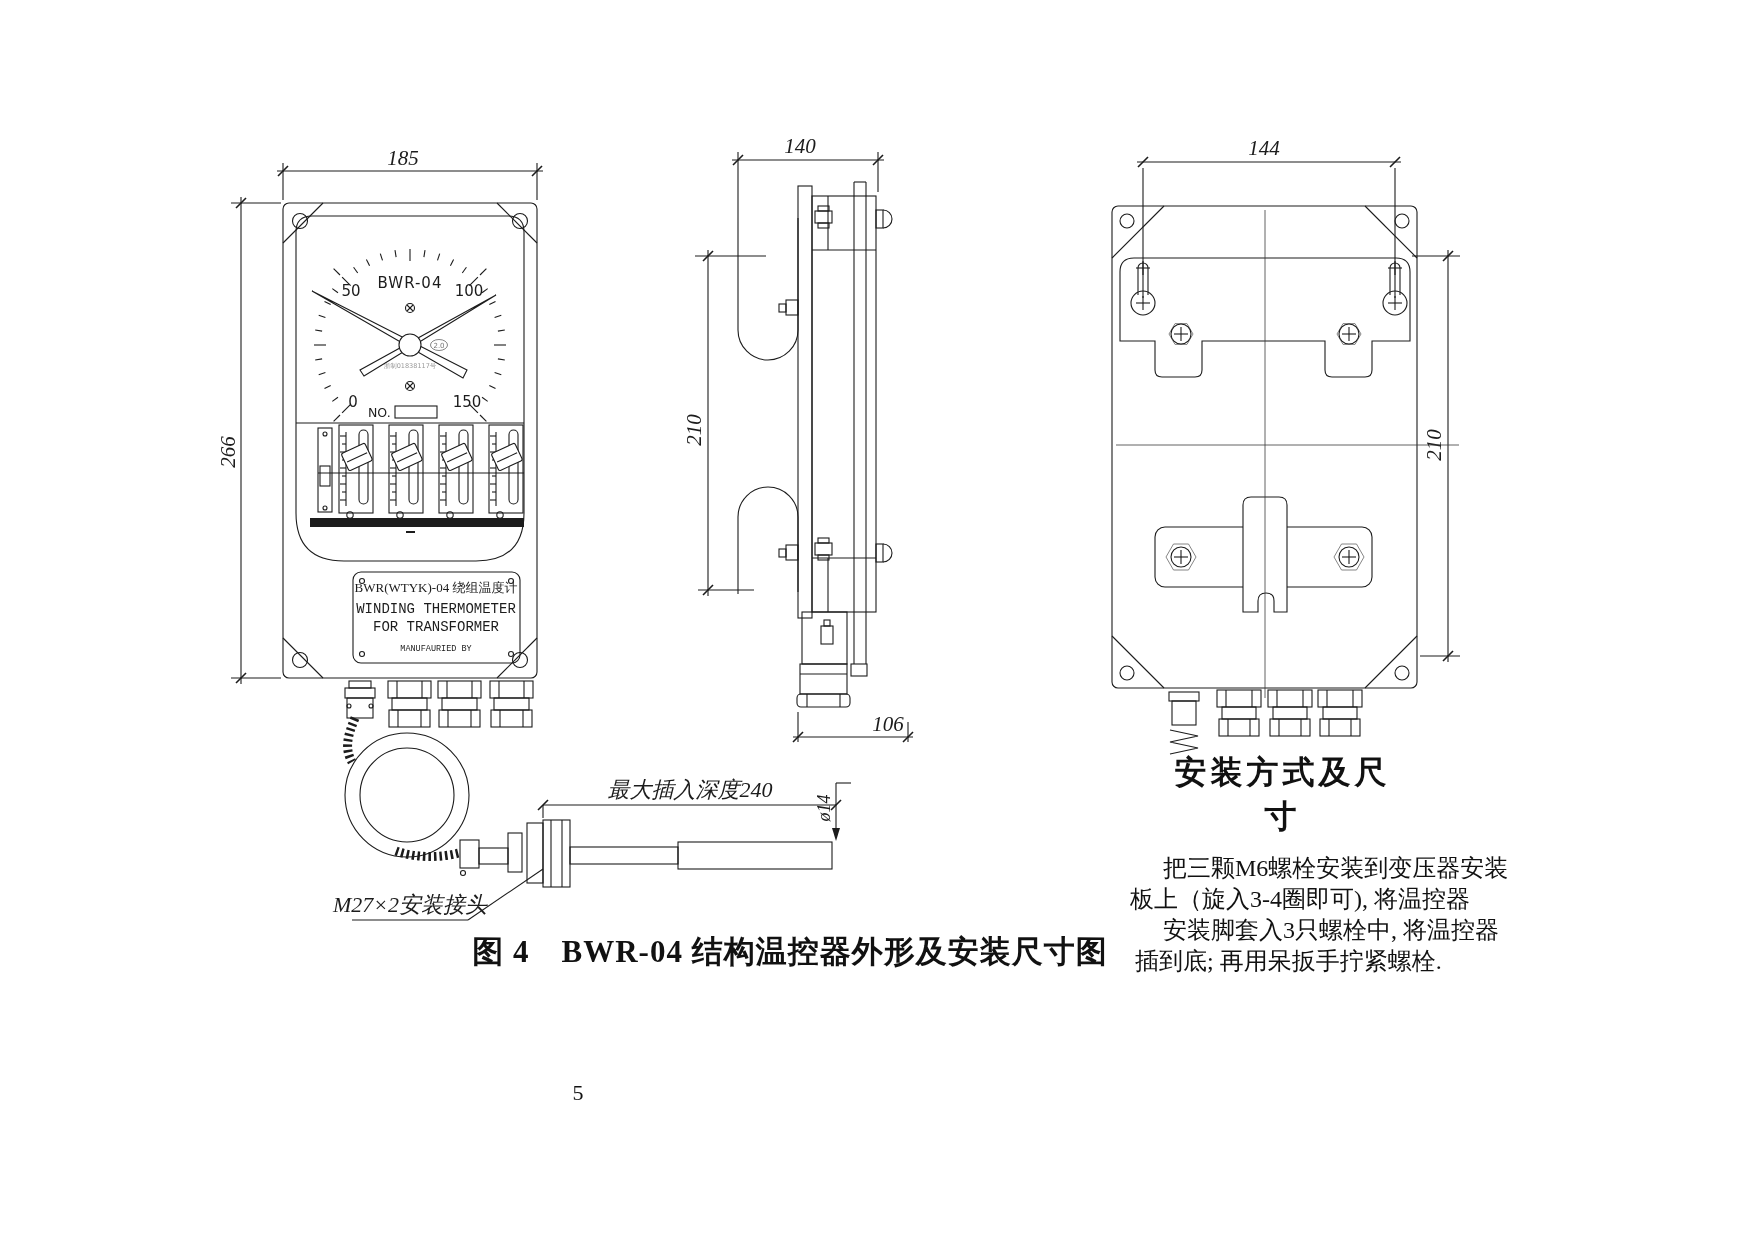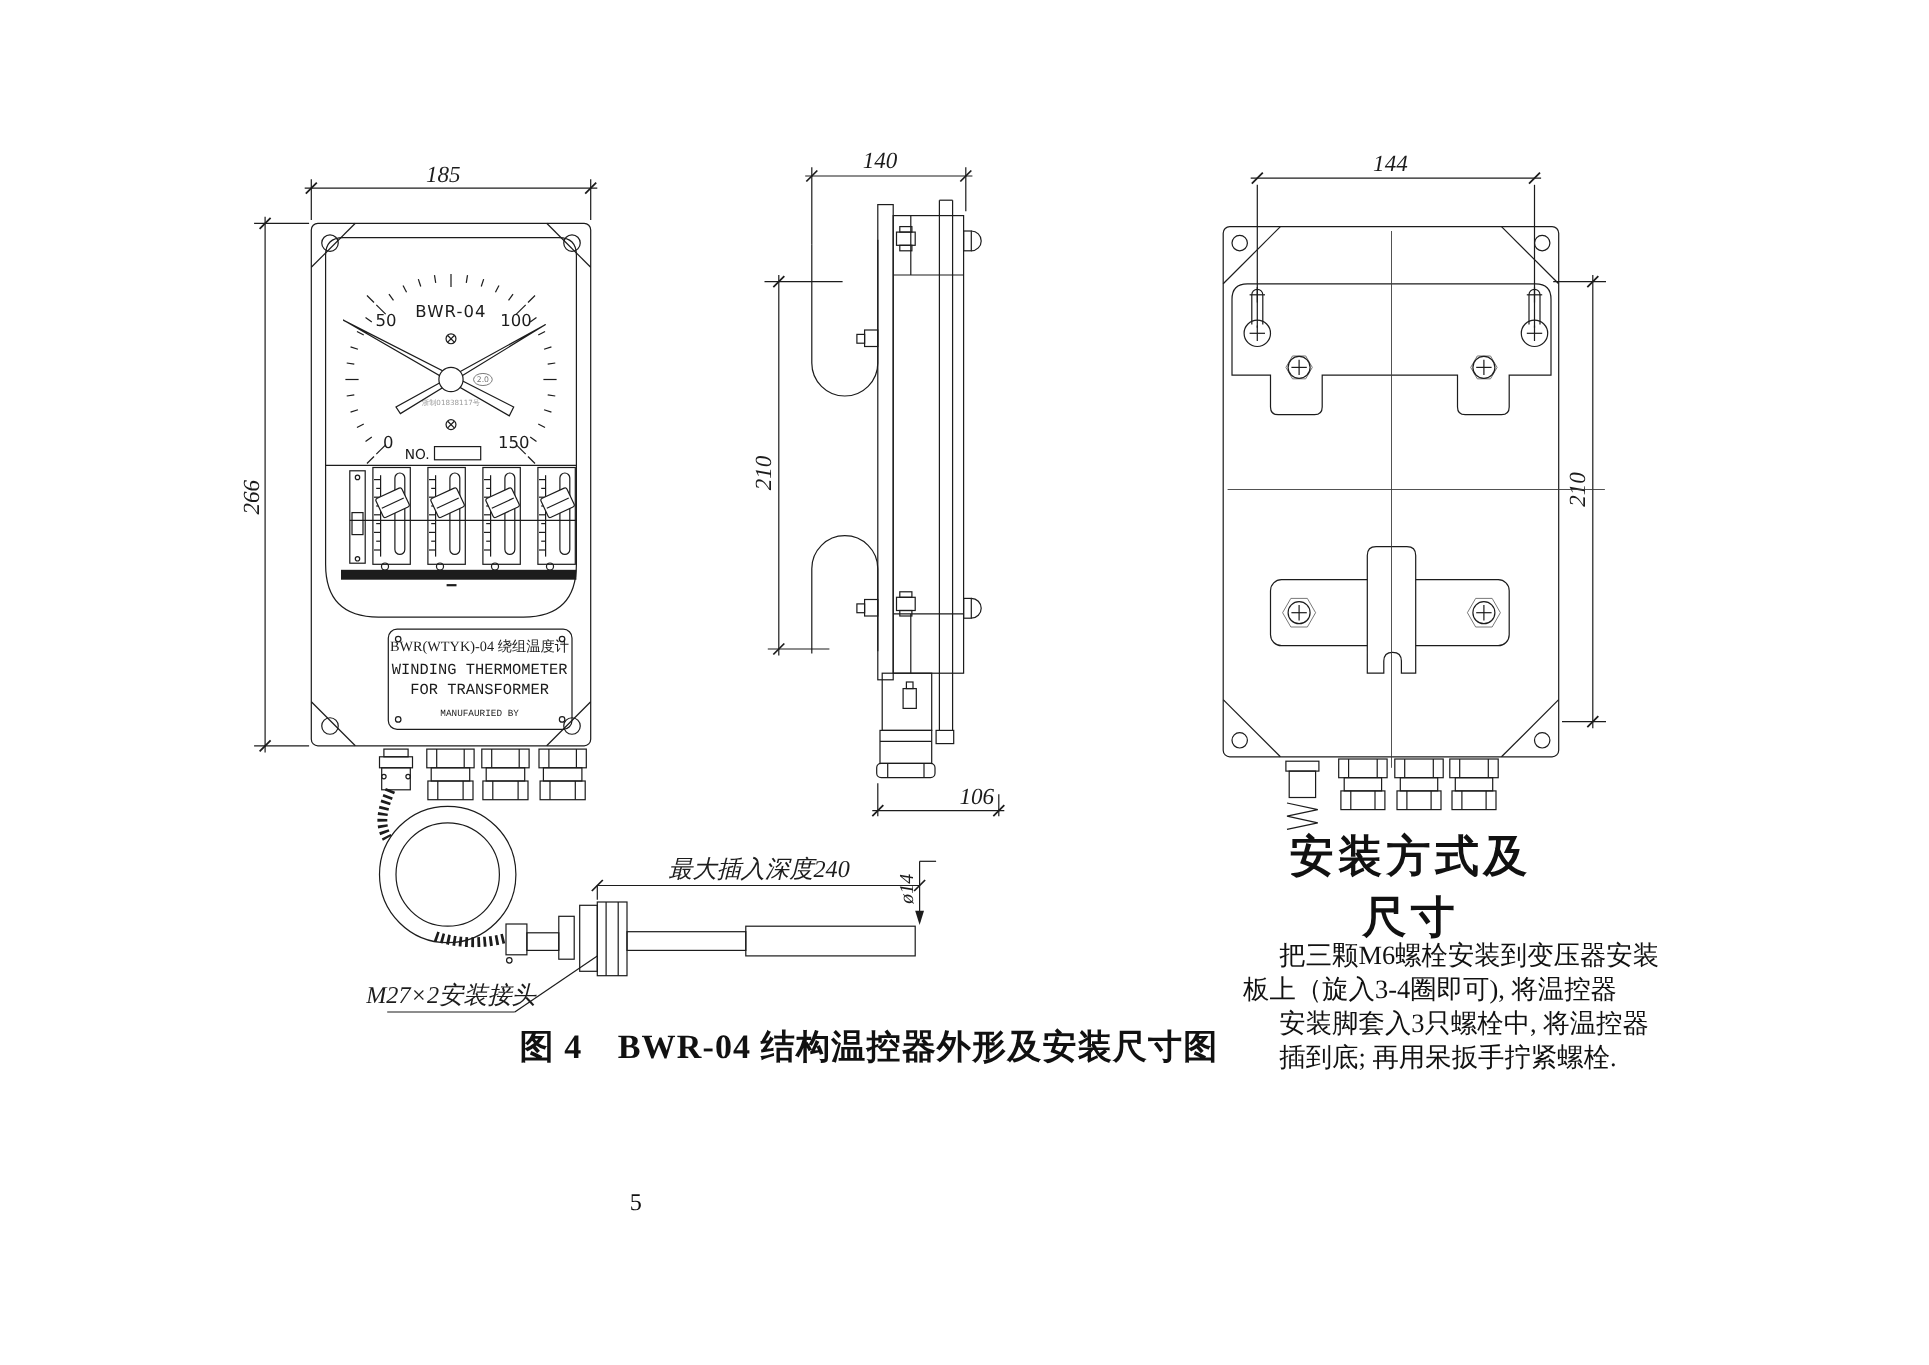--- a/index.html
+++ b/index.html
@@ -20,21 +20,21 @@
   .gauge-title{font:15px "DejaVu Sans", sans-serif;letter-spacing:1px;}
   .gauge-num{font:15px "DejaVu Sans", sans-serif;}
   .gauge-no{font:12.5px "DejaVu Sans", sans-serif;}
   .serial{font:6.5px "DejaVu Sans", sans-serif;fill:#999;}
   .badge-t{font:7px "DejaVu Sans", sans-serif;fill:#777;}
   .np1{font:13px "Liberation Serif", serif;}
   .np2{font:14px "Liberation Mono", monospace;}
   .np4{font:8.5px "Liberation Mono", monospace;}
   .corr{stroke-width:9;stroke-dasharray:2.5 3;}
   .htext{position:absolute;color:#111;}
-  .install-heading{font-size:40px;font-weight:600;letter-spacing:4px;text-align:center;}
+  .install-heading{font-size:32px;font-weight:600;letter-spacing:4px;text-align:center;}
   .install-line{font-size:24px;white-space:nowrap;margin-top:48px;}
   .caption{font-size:31px;font-weight:bold;text-align:center;letter-spacing:1px;}
   .pagenum{font-size:22px;text-align:center;}
 </style>
 </head>
 <body>
 
 <div class="page">
 
 <svg width="1754" height="1241" viewBox="0 0 1754 1241">
@@ -502,19 +502,19 @@
             <line x1="1351" y1="719" x2="1351" y2="736"></line>
       </g>
     </g>
   </g>
 </svg>
 
 <div class="htext install-heading" style="left:1160px;top:751px;width:245px;">安装方式及尺寸</div>
 <div class="htext install-line" style="left:1163px;top:804px;">把三颗M6螺栓安装到变压器安装</div>
 <div class="htext install-line" style="left:1130px;top:835px;">板上（旋入3-4圈即可), 将温控器</div>
 <div class="htext install-line" style="left:1163px;top:866px;">安装脚套入3只螺栓中, 将温控器</div>
-<div class="htext install-line" style="left:1163px;top:897px;">插到底; 再用呆扳手拧紧螺栓.</div>
+<div class="htext install-line" style="left:1135px;top:897px;">插到底; 再用呆扳手拧紧螺栓.</div>
 
 <div class="htext caption" style="left:385px;top:931px;width:810px;">图 4　BWR-04 结构温控器外形及安装尺寸图</div>
 
 <div class="htext pagenum" style="left:563px;top:1080px;width:30px;">5</div>
 
 </div>
 
 </body></html>

